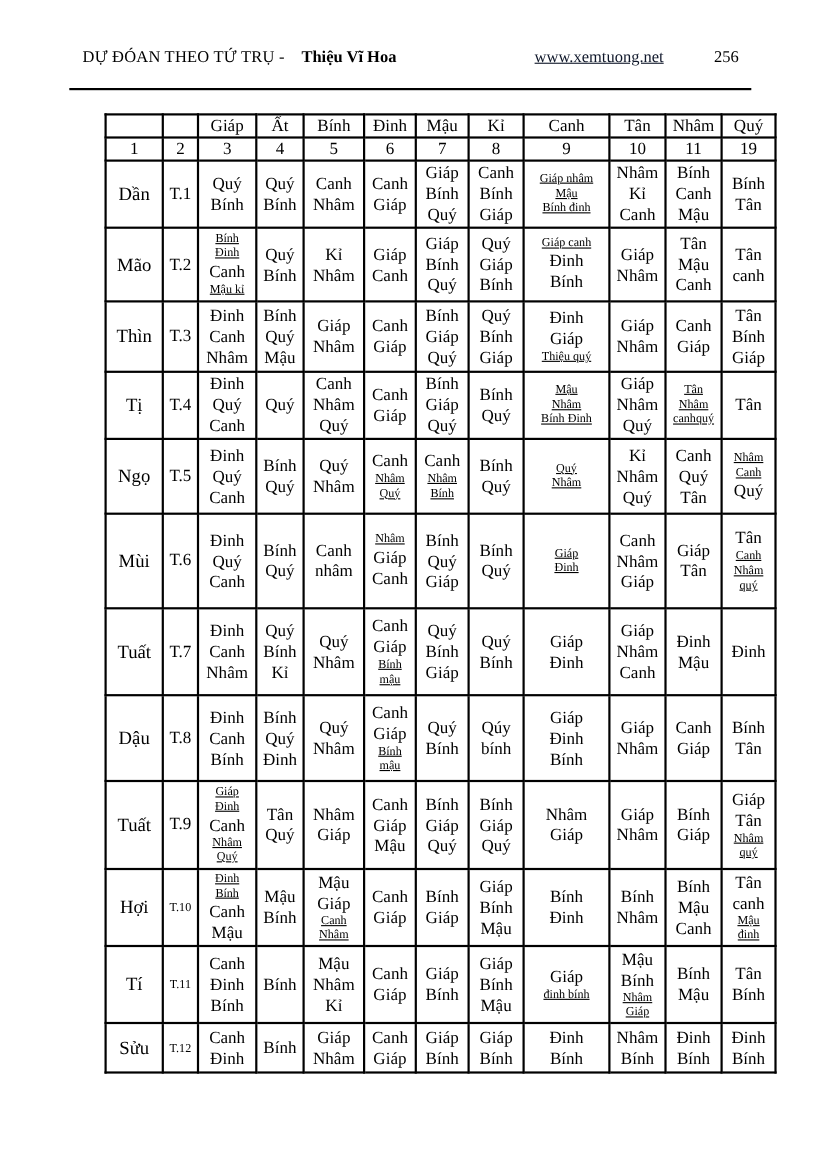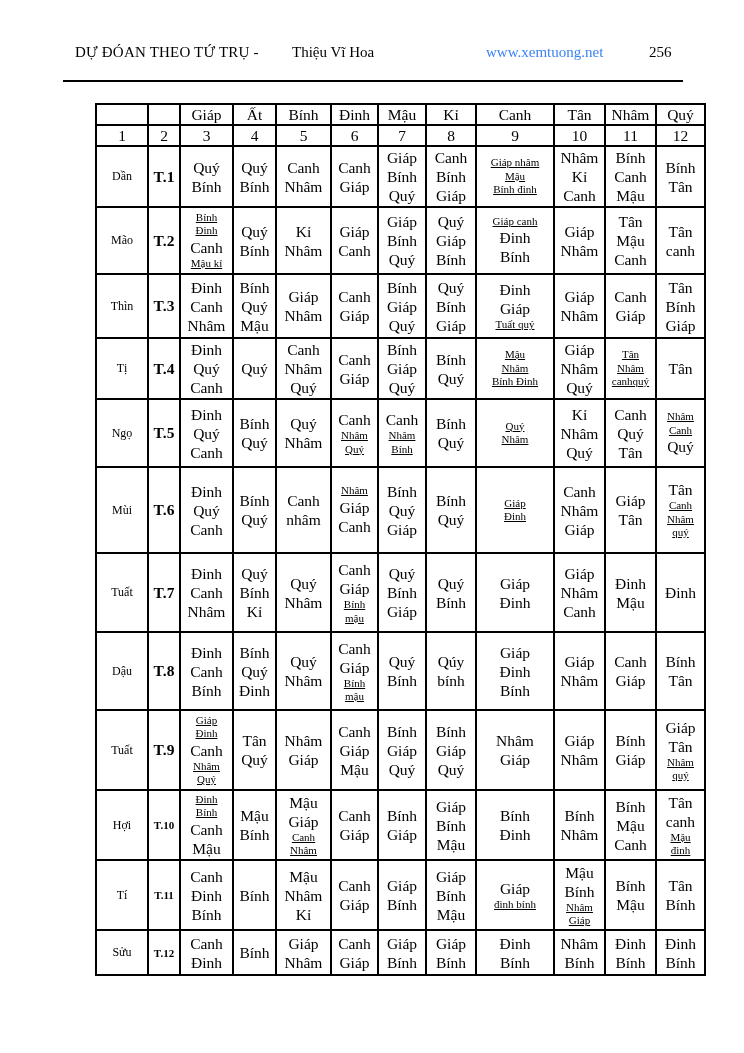--- a/index.html
+++ b/index.html
@@ -3,37 +3,37 @@
 <meta charset="utf-8">
 <style>
   html,body { margin:0; padding:0; background:#e8e8e8; }
   .page {
     position:relative; width:744px; height:1053px; background:#ffffff;
     font-family:"Liberation Serif","DejaVu Serif",serif; color:#000;
     margin:0 auto; overflow:hidden;
   }
   .page-header { position:absolute; top:44px; left:0; width:687px; height:24px; font-size:15px;padding-left:26px; }
   .ph-title   { position:absolute; left:75px;  white-space:nowrap; letter-spacing:0.2px; }
-  .ph-author  { position:absolute; left:292px; white-space:nowrap; }
-  .ph-site    { position:absolute; left:486px; white-space:nowrap; color:#3b82f6; }
+  .ph-author  { position:absolute; left:274px; white-space:nowrap;font-weight:bold; }
+  .ph-site    { position:absolute; left:486px; white-space:nowrap; text-decoration:underline; color:#0f172a; }
   .ph-page    { position:absolute; left:649px; white-space:nowrap; }
   .header-rule{ position:absolute; top:80px; left:63px; width:620px; height:2px; background:#000; }
 
   table.pillars {
     position:absolute; top:103px; left:68px;
     border-collapse:collapse; table-layout:fixed;margin-left:27px;
   }
   table.pillars td {
     border:2px solid #000; text-align:center; vertical-align:middle;
     padding:1px 0; overflow:hidden;
   }
   td.vtop { vertical-align:top; padding-top:3px; }
   .hcell  { font-size:15.5px; line-height:17px; }
-  .branch { font-size:12px; }
-  .period { font-size:15.5px;font-weight:bold; }
+  .branch { font-size:17px; }
+  .period { font-size:15.5px; }
   .period.sm { font-size:11px; }
   .ln  { display:block; font-size:15.5px; line-height:19px; }
   .ln.sm { font-size:11px; line-height:13.5px;text-decoration:underline; }
 </style>
 </head>
 <body>
 
 <div class="page">
   <div class="page-header">
     <span class="ph-title">DỰ ĐÓAN THEO TỨ TRỤ -</span>
@@ -78,21 +78,21 @@
           <td class="hcell">2</td>
           <td class="hcell">3</td>
           <td class="hcell">4</td>
           <td class="hcell">5</td>
           <td class="hcell">6</td>
           <td class="hcell">7</td>
           <td class="hcell">8</td>
           <td class="hcell">9</td>
           <td class="hcell">10</td>
           <td class="hcell">11</td>
-          <td class="hcell">12</td>
+          <td class="hcell">19</td>
         </tr>
       </thead>
     <tbody>
         <tr style="height: 60px;">
           <td class="branch">Dần</td>
           <td class="period">T.1</td>
           <td>
             <span class="ln">Quý</span>
             <span class="ln">Bính</span>
           </td>
@@ -215,21 +215,21 @@
             <span class="ln">Quý</span>
           </td>
           <td>
             <span class="ln">Quý</span>
             <span class="ln">Bính</span>
             <span class="ln">Giáp</span>
           </td>
           <td>
             <span class="ln">Đinh</span>
             <span class="ln">Giáp</span>
-            <span class="ln sm">Tuất quý</span>
+            <span class="ln sm">Thiệu quý</span>
           </td>
           <td>
             <span class="ln">Giáp</span>
             <span class="ln">Nhâm</span>
           </td>
           <td>
             <span class="ln">Canh</span>
             <span class="ln">Giáp</span>
           </td>
           <td>

